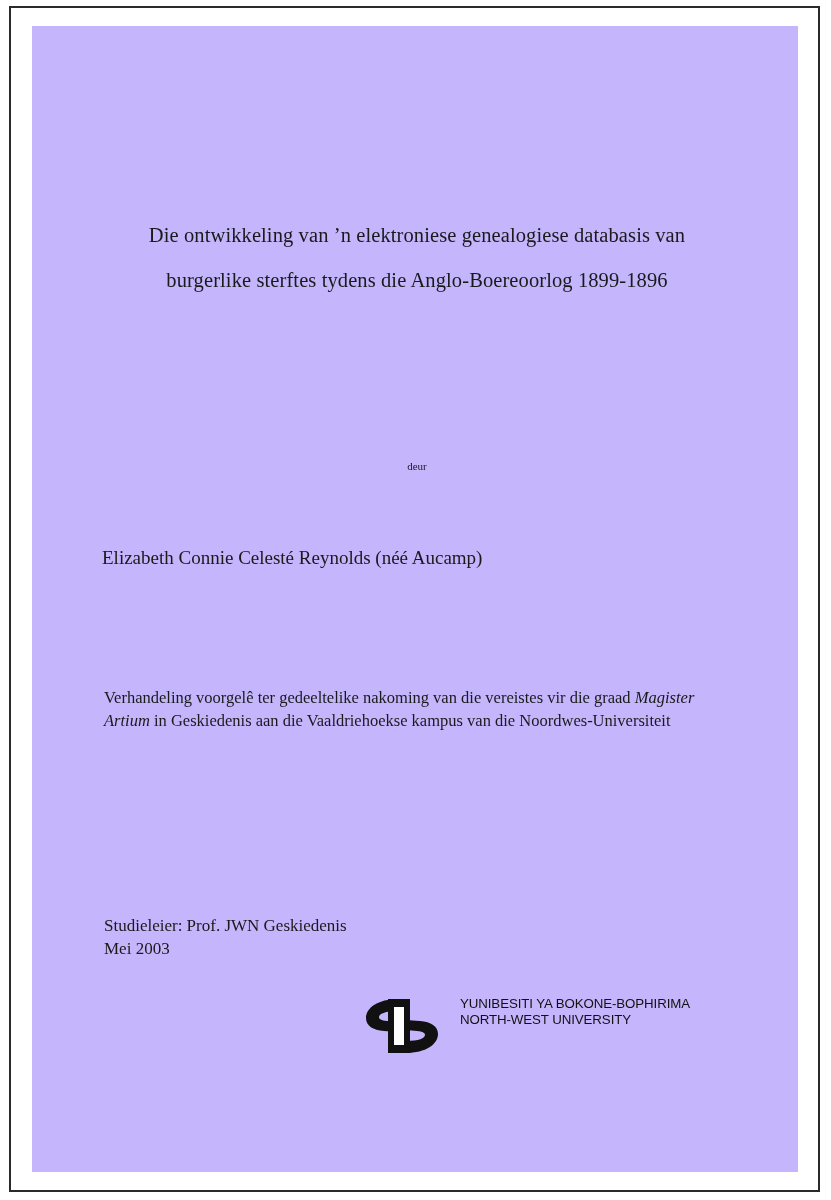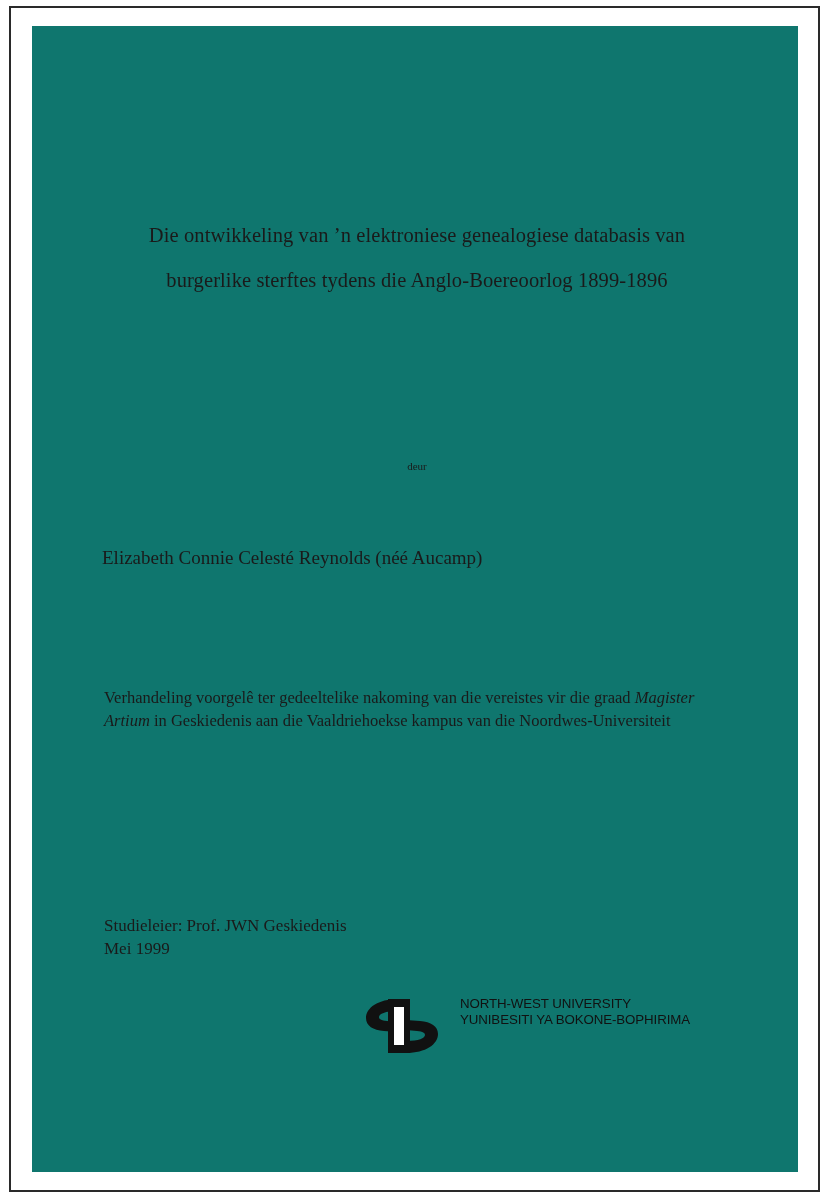--- a/index.html
+++ b/index.html
@@ -30,21 +30,21 @@
     height: 1186px;
     border: 2px solid #2a2a2a;
     box-sizing: border-box;
   }
   .sheet {
     position: absolute;
     left: 32px;
     top: 26px;
     width: 766px;
     height: 1146px;
-    background: #0f766e;
+    background: #c4b5fd;
     box-sizing: border-box;
   }
   .content {
     position: absolute;
     left: 70px;
     top: 0;
     width: 630px;
     height: 100%;
   }
 
@@ -148,31 +148,31 @@
       <div class="author">Elizabeth Connie Celesté Reynolds (néé Aucamp)</div>
 
       <div class="statement">
         <span class="justified">
           <span>Verhandeling voorgelê ter gedeeltelike nakoming van die vereistes vir die graad </span><span class="italic">Magister Artium</span><span> in Geskiedenis aan die Vaaldriehoekse kampus van die Noordwes-Universiteit</span>
         </span>
       </div>
 
       <div class="supervisor">
         <span class="line">Studieleier: Prof. JWN Geskiedenis</span>
-        <span class="line">Mei 1999</span>
+        <span class="line">Mei 2003</span>
       </div>
 
       <div class="logo-wrap">
         <svg class="logo-mark" viewBox="0 0 100 62">
           <path d="M46 4 C26 4 14 13 14 23 C14 31 21 35 32 36 L46 37 L46 27 L35 26 C29 25.5 27 24 27 22 C27 19 33 16 46 16 Z" fill="#111"></path>
           <path d="M54 58 C74 58 86 49 86 39 C86 31 79 27 68 26 L54 25 L54 35 L65 36 C71 36.5 73 38 73 40 C73 43 67 46 54 46 Z" fill="#111"></path>
           <rect x="36" y="4" width="22" height="54" fill="#111"></rect>
           <rect x="42" y="12" width="10" height="38" fill="#ffffff"></rect>
         </svg>
         <div class="logo-text">
+          <span>YUNIBESITI YA BOKONE-BOPHIRIMA</span>
           <span>NORTH-WEST UNIVERSITY</span>
-          <span>YUNIBESITI YA BOKONE-BOPHIRIMA</span>
         </div>
       </div>
 
     </div>
   </div>
 </div>
 
 </body></html>

